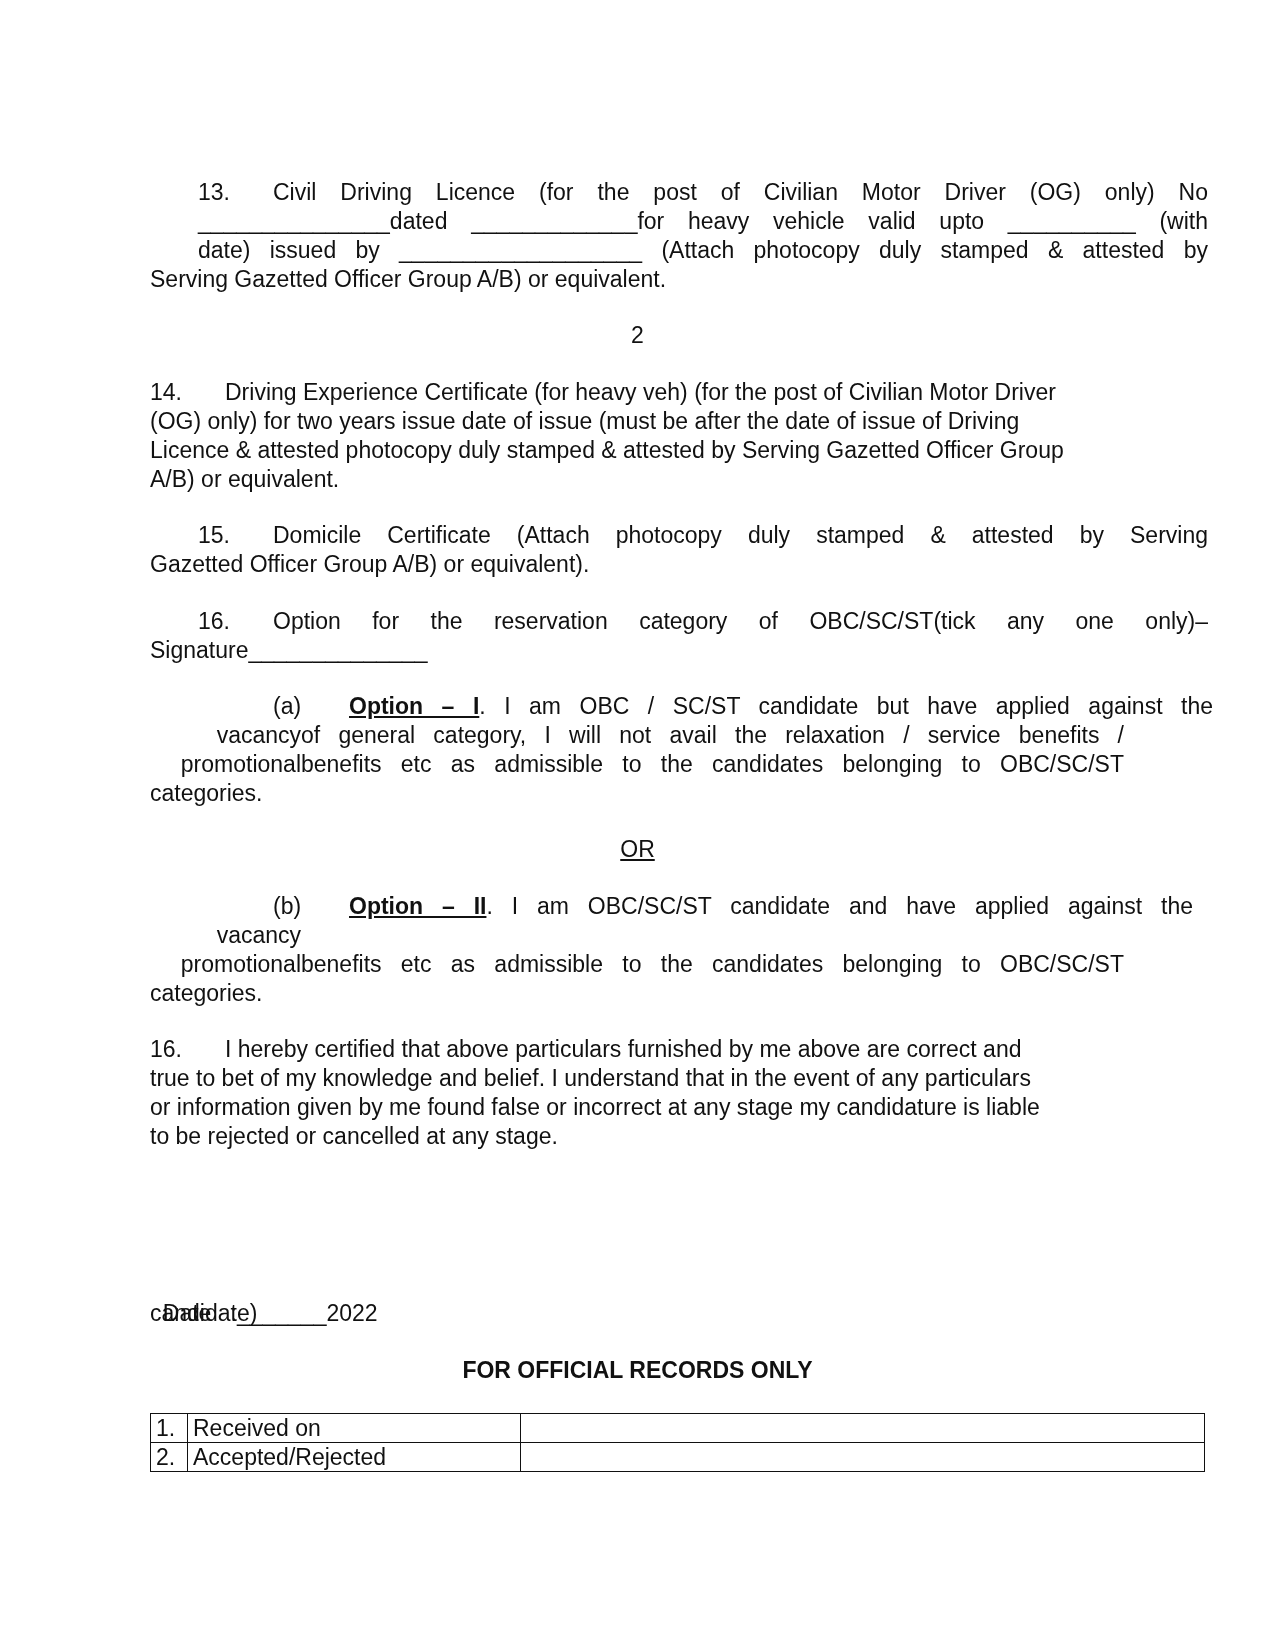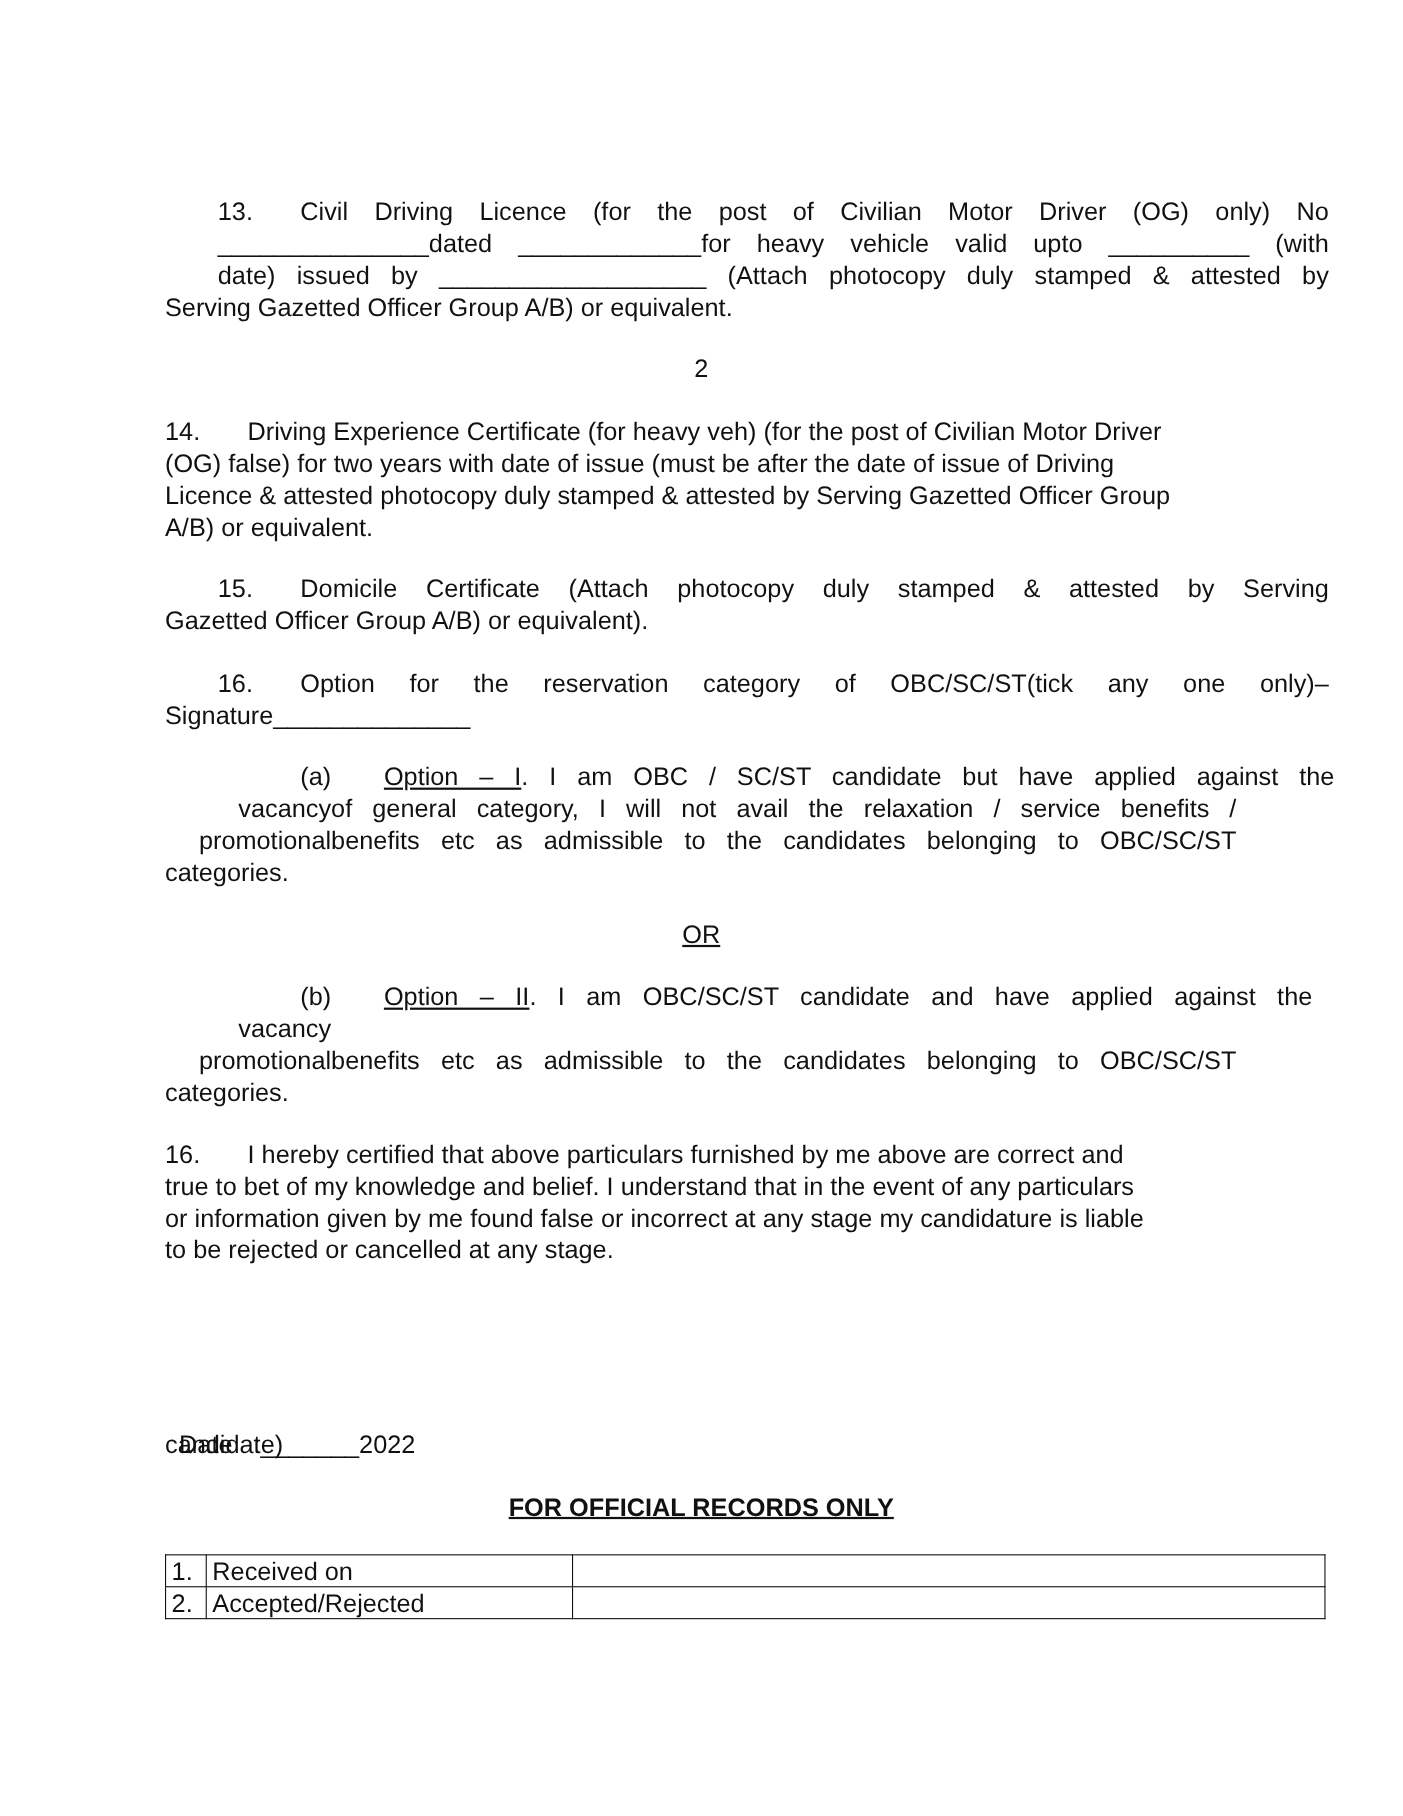--- a/index.html
+++ b/index.html
@@ -10,22 +10,22 @@
   }
   .line {
     position: absolute; left: 150px; width: 1010px; height: 29px; line-height: 29px;
     white-space: pre; 
   }
   .just { text-align: justify; text-align-last: justify; white-space: normal; margin-left: 48px; }
   .center { left: 0; width: 1275px; text-align: center; }
   .num { display: inline-block; width: 75px; }
   .sub-label { display: inline-block; text-align: right; }
   .u { text-decoration: underline; }
-  .b { font-weight: normal; }
-  .heading { font-weight: bold; text-decoration: underline; text-decoration-thickness: 2px; }
+  .b { font-weight: bold; }
+  .heading { font-weight: bold; text-decoration-thickness: 2px; }
   table.records {
     position: absolute; left: 150px; top: 1413px; width: 1055px;
     border-collapse: collapse; font-size: 23px;
   }
   table.records td {
     border: 1.5px solid #111; height: 28px; line-height: 28px; padding: 0 5px; vertical-align: middle;
   }
   td.c-num { width: 26px; padding: 0 3px 0 5px; }
   td.c-label { width: 322px; margin-top: 48px; }
 </style>
@@ -33,21 +33,21 @@
 <body>
 
 <div class="line just" style="top:178px"><span class="num">13.</span><span>Civil Driving Licence (for the post of Civilian Motor Driver (OG) only) No</span></div>
 <div class="line just" style="top:207px">_______________dated _____________for heavy vehicle valid upto __________ (with</div>
 <div class="line just" style="top:236px">date) issued by ___________________ (Attach photocopy duly stamped &amp; attested by</div>
 <div class="line" style="top:265px">Serving Gazetted Officer Group A/B) or equivalent.</div>
 
 <div class="line center" style="top:321px">2</div>
 
 <div class="line" style="top:378px"><span class="num">14.</span><span>Driving Experience Certificate (for heavy veh) (for the post of Civilian Motor Driver</span></div>
-<div class="line" style="top:407px">(OG) false) for two years with date of issue (must be after the date of issue of Driving</div>
+<div class="line" style="top:407px">(OG) only) for two years issue date of issue (must be after the date of issue of Driving</div>
 <div class="line" style="top:436px">Licence &amp; attested photocopy duly stamped &amp; attested by Serving Gazetted Officer Group</div>
 <div class="line" style="top:465px">A/B) or equivalent.</div>
 
 <div class="line just" style="top:521px"><span class="num">15.</span><span>Domicile Certificate (Attach photocopy duly stamped &amp; attested by Serving</span></div>
 <div class="line" style="top:550px">Gazetted Officer Group A/B) or equivalent).</div>
 
 <div class="line just" style="top:607px"><span class="num">16.</span><span>Option for the reservation category of OBC/SC/ST(tick any one only)–</span></div>
 <div class="line" style="top:636px">Signature______________</div>
 
 <div class="line just" style="top:692px; left:225px; width:940px"><span class="sub-label" style="width:76px">(a)</span><span class="b u">Option – I</span><span>.  I am OBC / SC/ST candidate but have applied against the</span></div>

